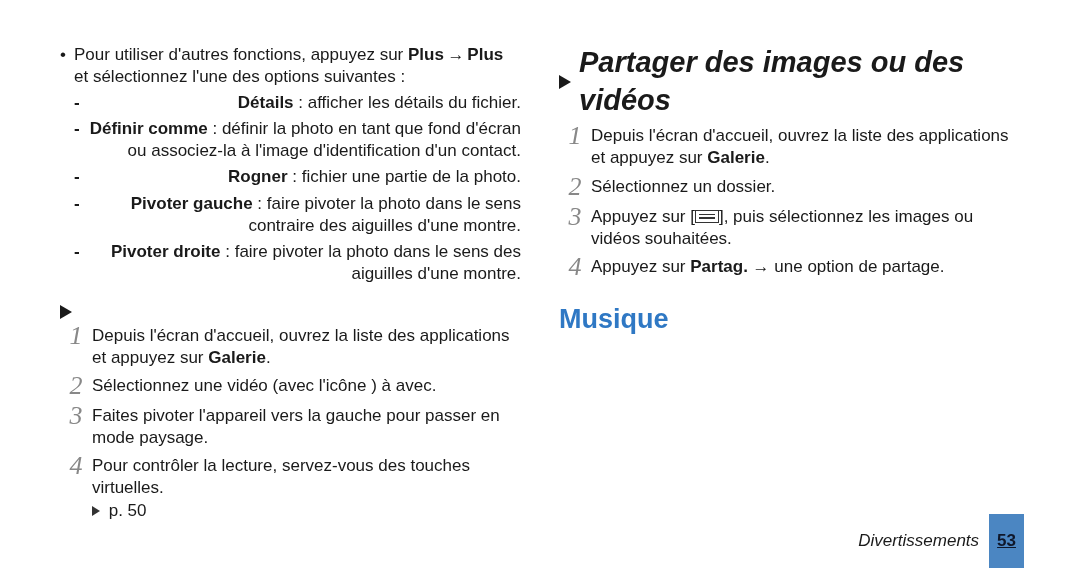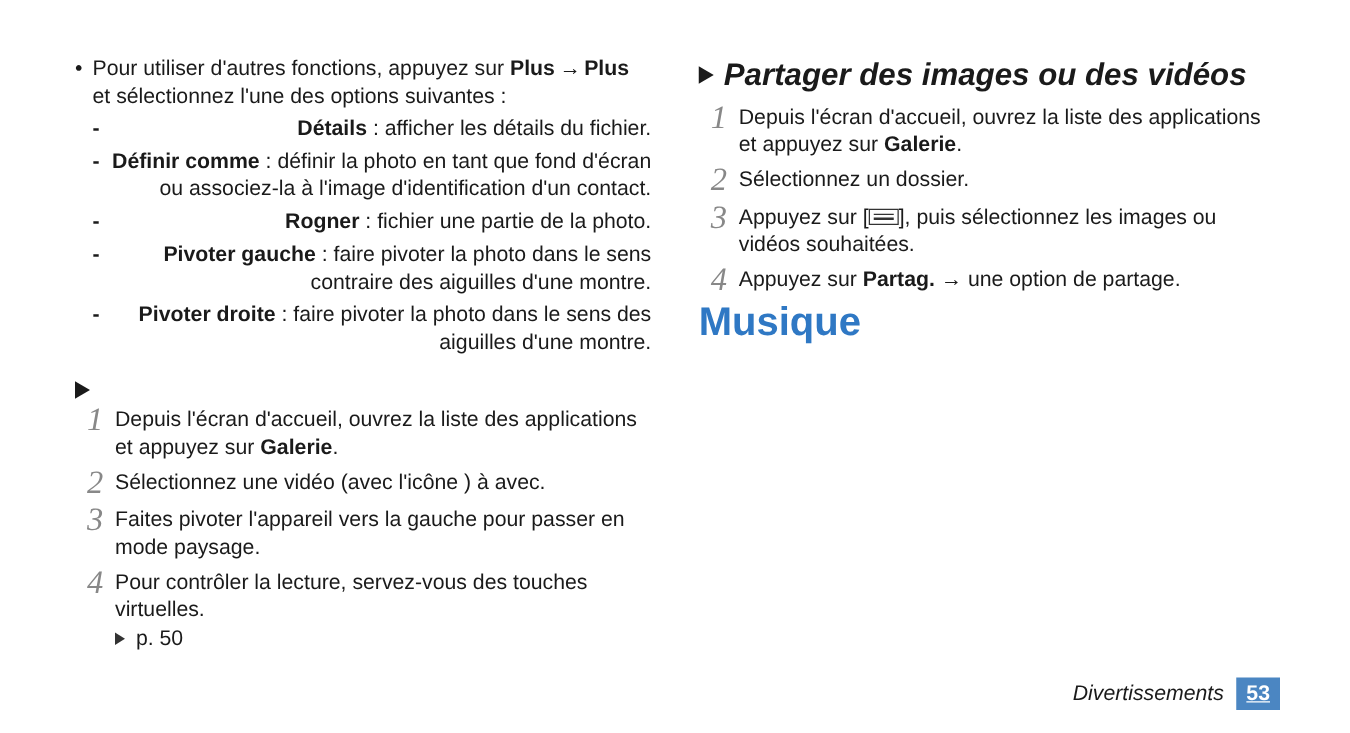--- a/index.html
+++ b/index.html
@@ -19,21 +19,21 @@
     gap: 38px;
   }
   .col { width: 472px; }
   .bullet-line { display: flex; }
   .bullet-dot { width: 14px; flex-shrink: 0; }
   .sub-bullet-line { display: flex; margin-left: 14px; }
   .sub-dash { width: 14px; flex-shrink: 0; font-weight: 700; }
   .sub-text { flex: 1; text-align: right; }
   b { font-weight: 700; }
   .section-head {
-    font-size: 25px;
+    font-size: 29px;
     font-weight: 700;
     font-style: italic;
     color: #1a1a1a;
     margin-top: 20px;
     margin-bottom: 4px;
     display: flex;
     align-items: center;
   }
   .chev {
     display: inline-block;
@@ -50,23 +50,24 @@
     font-size: 26px;
     color: #888;
     width: 32px;
     flex-shrink: 0;
     line-height: 1.0;
     padding-top: 0px;
     text-align: center;
   }
   .step-text { flex: 1; padding-top: 2px; }
   .big-title {
-    font-size: 32px;
+    font-size: 27px;
     font-weight: 700;
     color: #2f78c4;
+    margin-top: 22px;
     margin-bottom: 6px;
   }
   .menu-icon {
     display: inline-block;
     width: 24px;
     height: 13px;
     border: 1.3px solid #333;
     position: relative;
     vertical-align: -1px;
   }
@@ -83,24 +84,24 @@
     position: absolute;
     bottom: 18px;
     right: 56px;
     display: flex;
     align-items: center;
     font-style: italic;
     font-size: 17px;
   }
   .page-badge {
     background: #4b86c2;
-    color: #ffffff;
+    color: #0f172a;
     font-style: normal;
     font-weight: 600;
-    padding: 2px 8px;
+    padding: 16px 8px;
     margin-left: 10px;
     font-size: 17px;
     text-decoration: underline;
   }
   .tri {
     display: inline-block;
     width: 0; height: 0;
     border-top: 5px solid transparent;
     border-bottom: 5px solid transparent;
     border-left: 8px solid #333;

